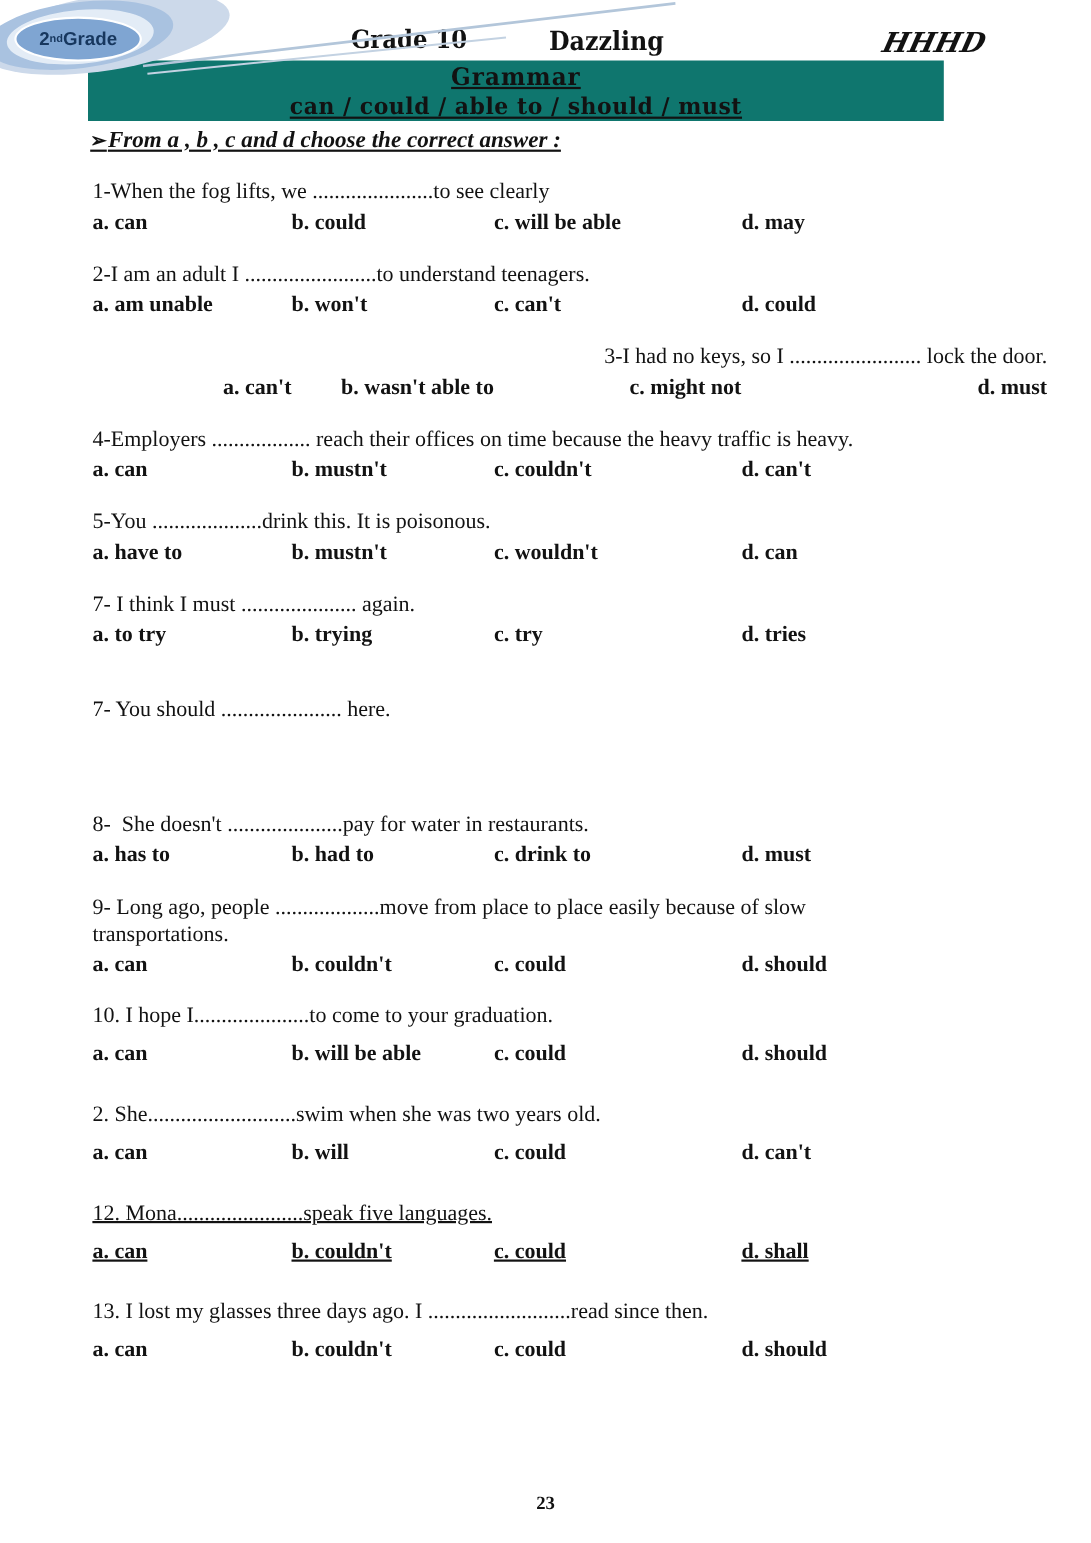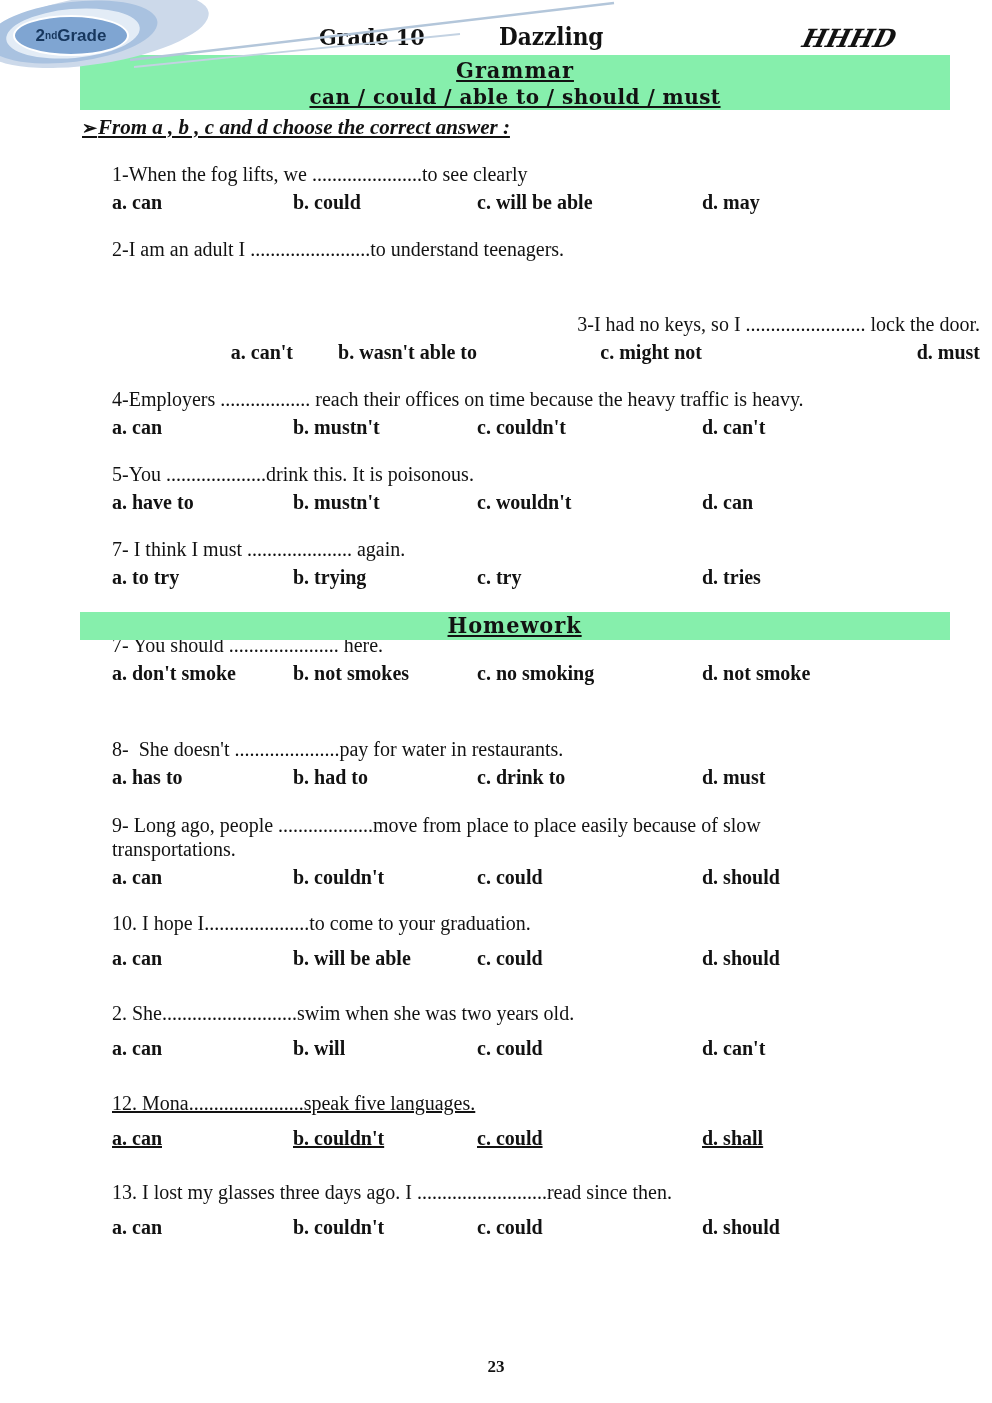--- a/index.html
+++ b/index.html
@@ -32,40 +32,40 @@
   .grade{position:absolute;left:319px;top:23px;
     font-family:"DejaVu Serif", serif;font-weight:bold;font-size:23px;
     transform:scaleX(0.9);transform-origin:left top;white-space:nowrap;}
   .brand{position:absolute;left:499px;top:22px;
     font-family:"DejaVu Serif", serif;font-weight:bold;font-size:24px;
     transform:scaleX(0.9);transform-origin:left top;white-space:nowrap;}
   .signature{position:absolute;left:803px;top:24px;
     font-family:"DejaVu Serif", serif;font-weight:bold;font-style:italic;font-size:25px;
     transform:skewX(-14deg);white-space:nowrap;}
   
-  .banner{position:absolute;left:80px;width:870px;background:#86efac;text-align:center;z-index:1;}
+  .banner{position:absolute;left:80px;width:778px;background:#0f766e;text-align:center;z-index:1;}
   .banner.grammar{top:55px;height:55px;}
   .banner.homework{top:612px;height:28px;}
   .banner-title{display:inline-block;
     font-family:"DejaVu Serif", serif;font-weight:bold;font-size:22px;line-height:26px;
     letter-spacing:1px;text-decoration:underline;margin-top:2px;
     transform:scaleX(0.95);transform-origin:center top;}
   .banner-sub{display:block;
     font-family:"DejaVu Serif", serif;font-weight:bold;font-size:21px;line-height:25px;
     letter-spacing:0.5px;text-decoration:underline;margin-top:1px;
     transform:scaleX(0.95);transform-origin:center top;}
   .banner.homework .banner-title{line-height:24px;margin-top:1px;}
   
   .instruction{position:absolute;left:82px;top:115px;
     font-weight:bold;font-style:italic;font-size:21px;
     text-decoration:underline;white-space:nowrap;}
   .instruction .arrow{font-style:normal;font-size:18px;margin-right:1px;}
   
   #questions{position:absolute;left:0;top:0;width:100%;height:100%;}
-  .qblock{position:absolute;left:84px;width:868px;font-size:20px;line-height:24px;margin-left:28px;}
+  .qblock{position:absolute;left:84px;width:868px;font-size:20px;line-height:24px;}
   .qtext{white-space:pre-wrap;}
   .opts{display:grid;grid-template-columns:181px 184px 225px 1fr;
     font-weight:bold;margin-top:4px;}
   .opt{white-space:nowrap;}
   .qblock:nth-child(1){top:162px;}
   .qblock:nth-child(2){top:237px;}
   .qblock:nth-child(3){top:312px;text-align:right;}
   .qblock:nth-child(4){top:387px;}
   .qblock:nth-child(5){top:462px;}
   .qblock:nth-child(6){top:537px;}
@@ -109,37 +109,40 @@
 
   <div class="banner grammar">
     <span class="banner-title">Grammar</span>
     <span class="banner-sub">can / could / able to / should / must</span>
   </div>
 
   <div class="instruction">
     <span class="arrow">➢</span><span>From a , b , c and d choose the correct answer :</span>
   </div>
 
-  <div class="banner homework">
-    <span class="banner-title">Homework</span>
-  </div>
 
   <div id="questions">
     <div class="qblock">
       <div class="qtext">1-When the fog lifts, we ......................to see clearly</div>
       <div class="opts">
         <span class="opt">a. can</span>
         <span class="opt">b. could</span>
         <span class="opt">c. will be able</span>
         <span class="opt">d. may</span>
       </div>
     </div>
 
     <div class="qblock">
       <div class="qtext">2-I am an adult I ........................to understand teenagers.</div>
+      <div class="opts">
+        <span class="opt">a. am unable</span>
+        <span class="opt">b. won't</span>
+        <span class="opt">c. can't</span>
+        <span class="opt">d. could</span>
+      </div>
     </div>
 
     <div class="qblock">
       <div class="qtext">3-I had no keys, so I ........................ lock the door.</div>
       <div class="opts">
         <span class="opt">a. can't</span>
         <span class="opt">b. wasn't able to</span>
         <span class="opt">c. might not</span>
         <span class="opt">d. must</span>
       </div>
@@ -170,26 +173,20 @@
       <div class="opts">
         <span class="opt">a. to try</span>
         <span class="opt">b. trying</span>
         <span class="opt">c. try</span>
         <span class="opt">d. tries</span>
       </div>
     </div>
 
     <div class="qblock">
       <div class="qtext">7- You should ...................... here.</div>
-      <div class="opts">
-        <span class="opt">a. don't smoke</span>
-        <span class="opt">b. not smokes</span>
-        <span class="opt">c. no smoking</span>
-        <span class="opt">d. not smoke</span>
-      </div>
     </div>
 
     <div class="qblock">
       <div class="qtext">8-  She doesn't .....................pay for water in restaurants.</div>
       <div class="opts">
         <span class="opt">a. has to</span>
         <span class="opt">b. had to</span>
         <span class="opt">c. drink to</span>
         <span class="opt">d. must</span>
       </div>

